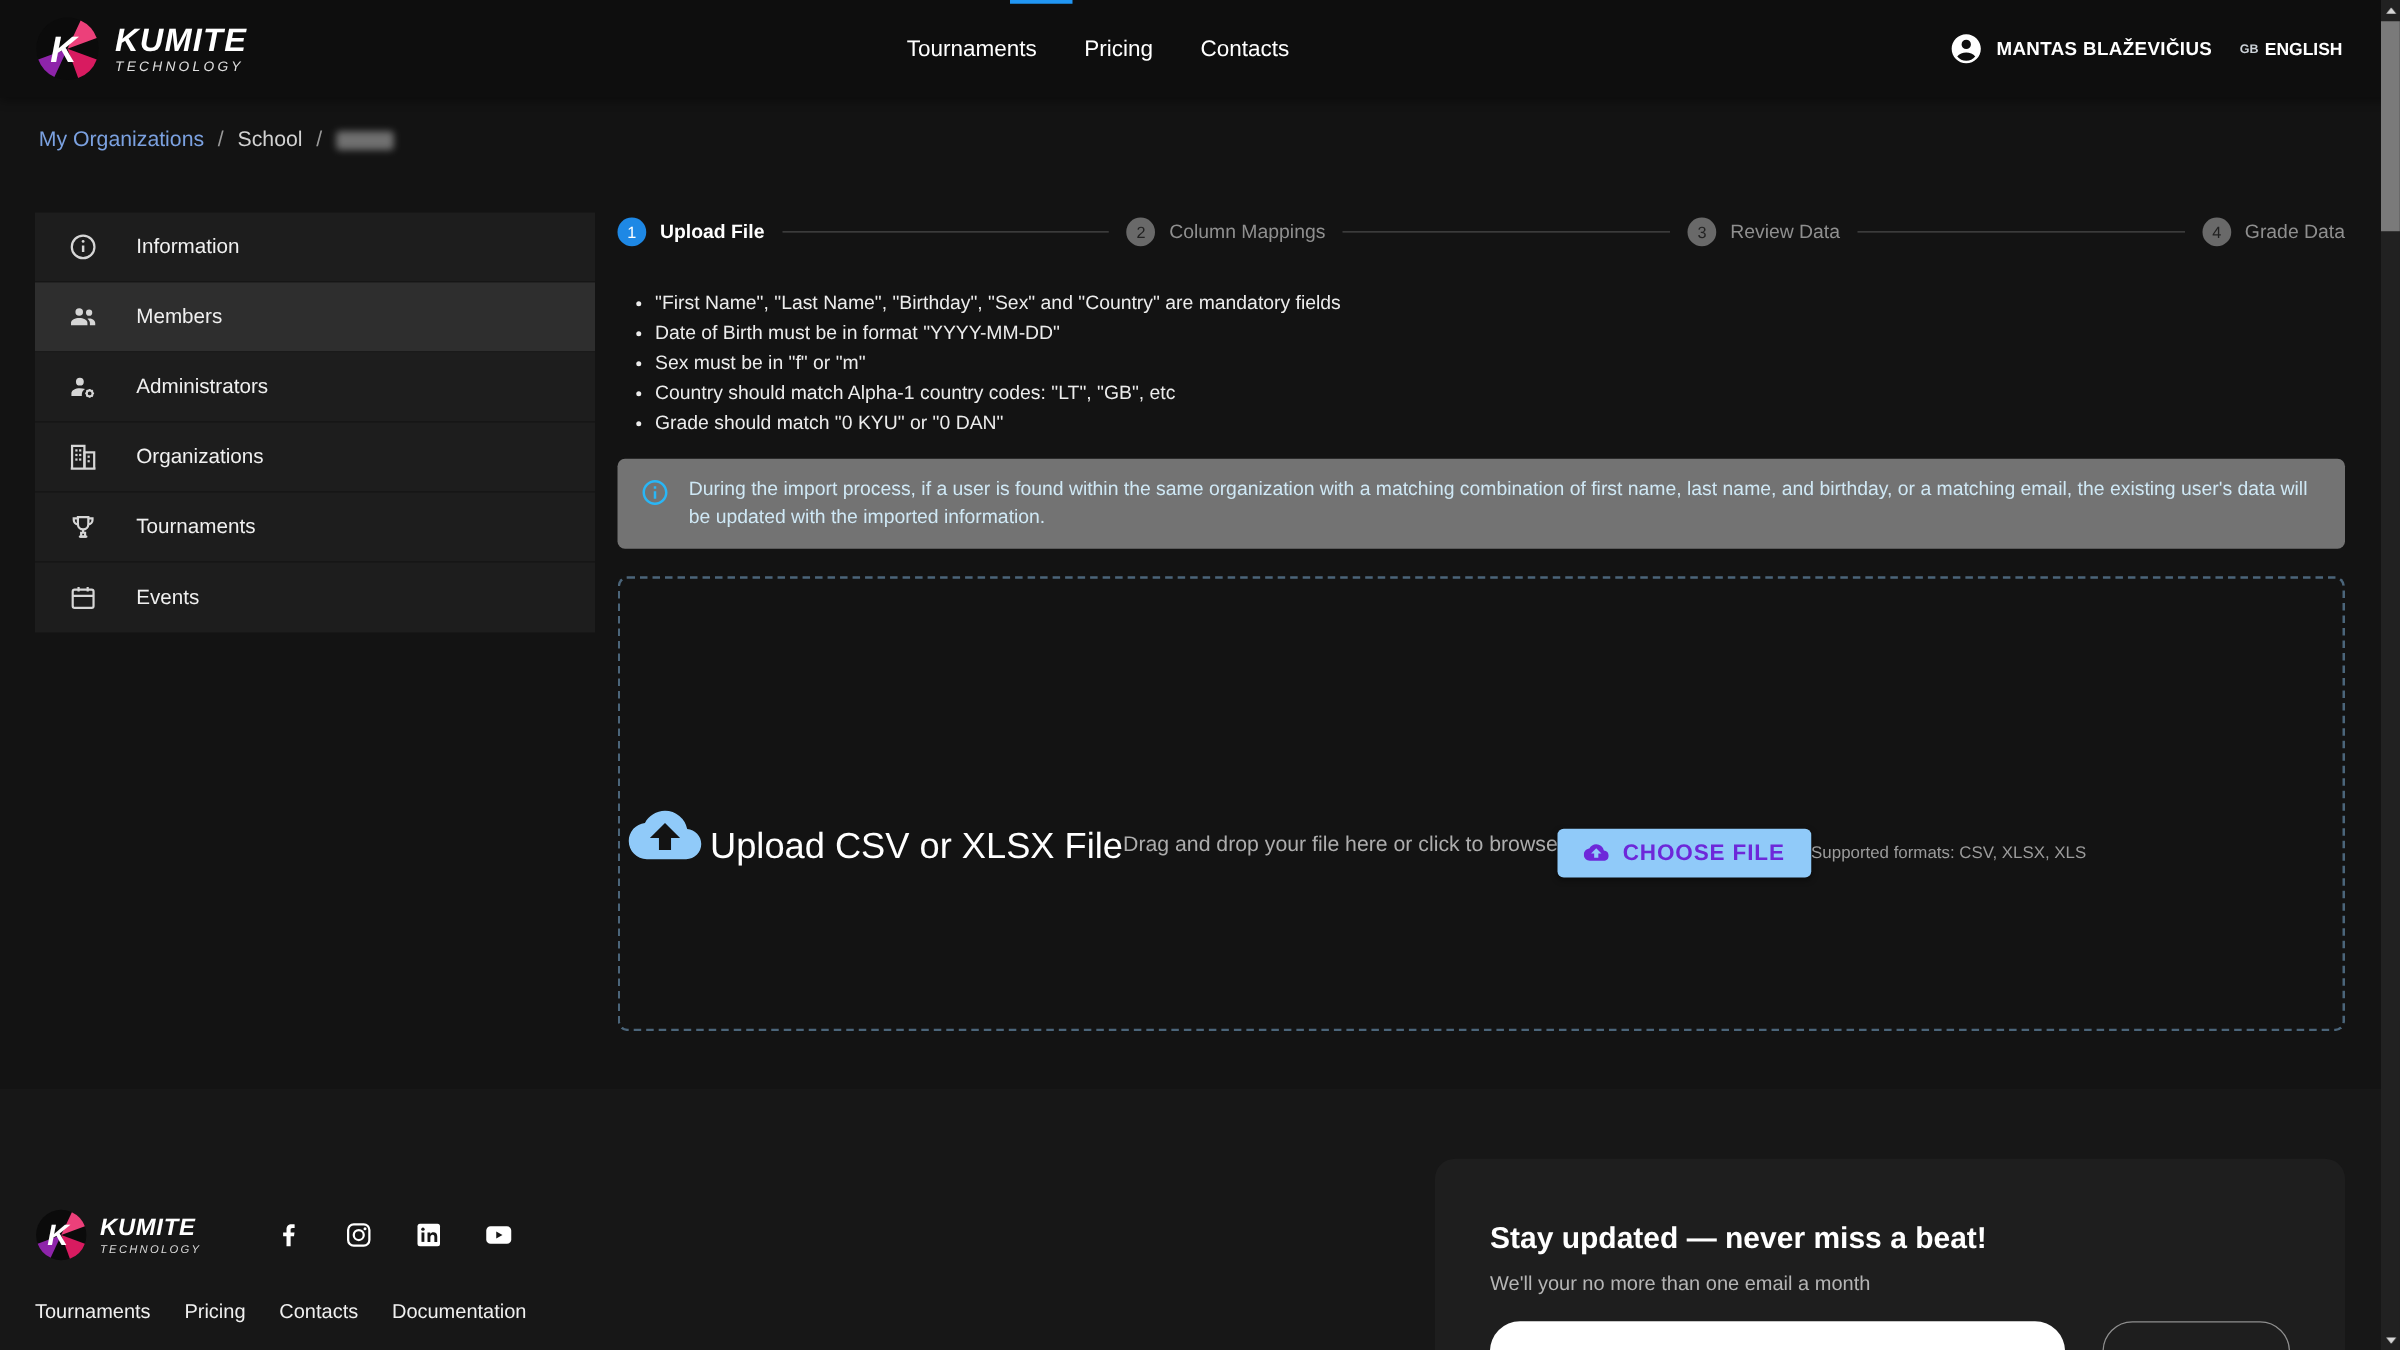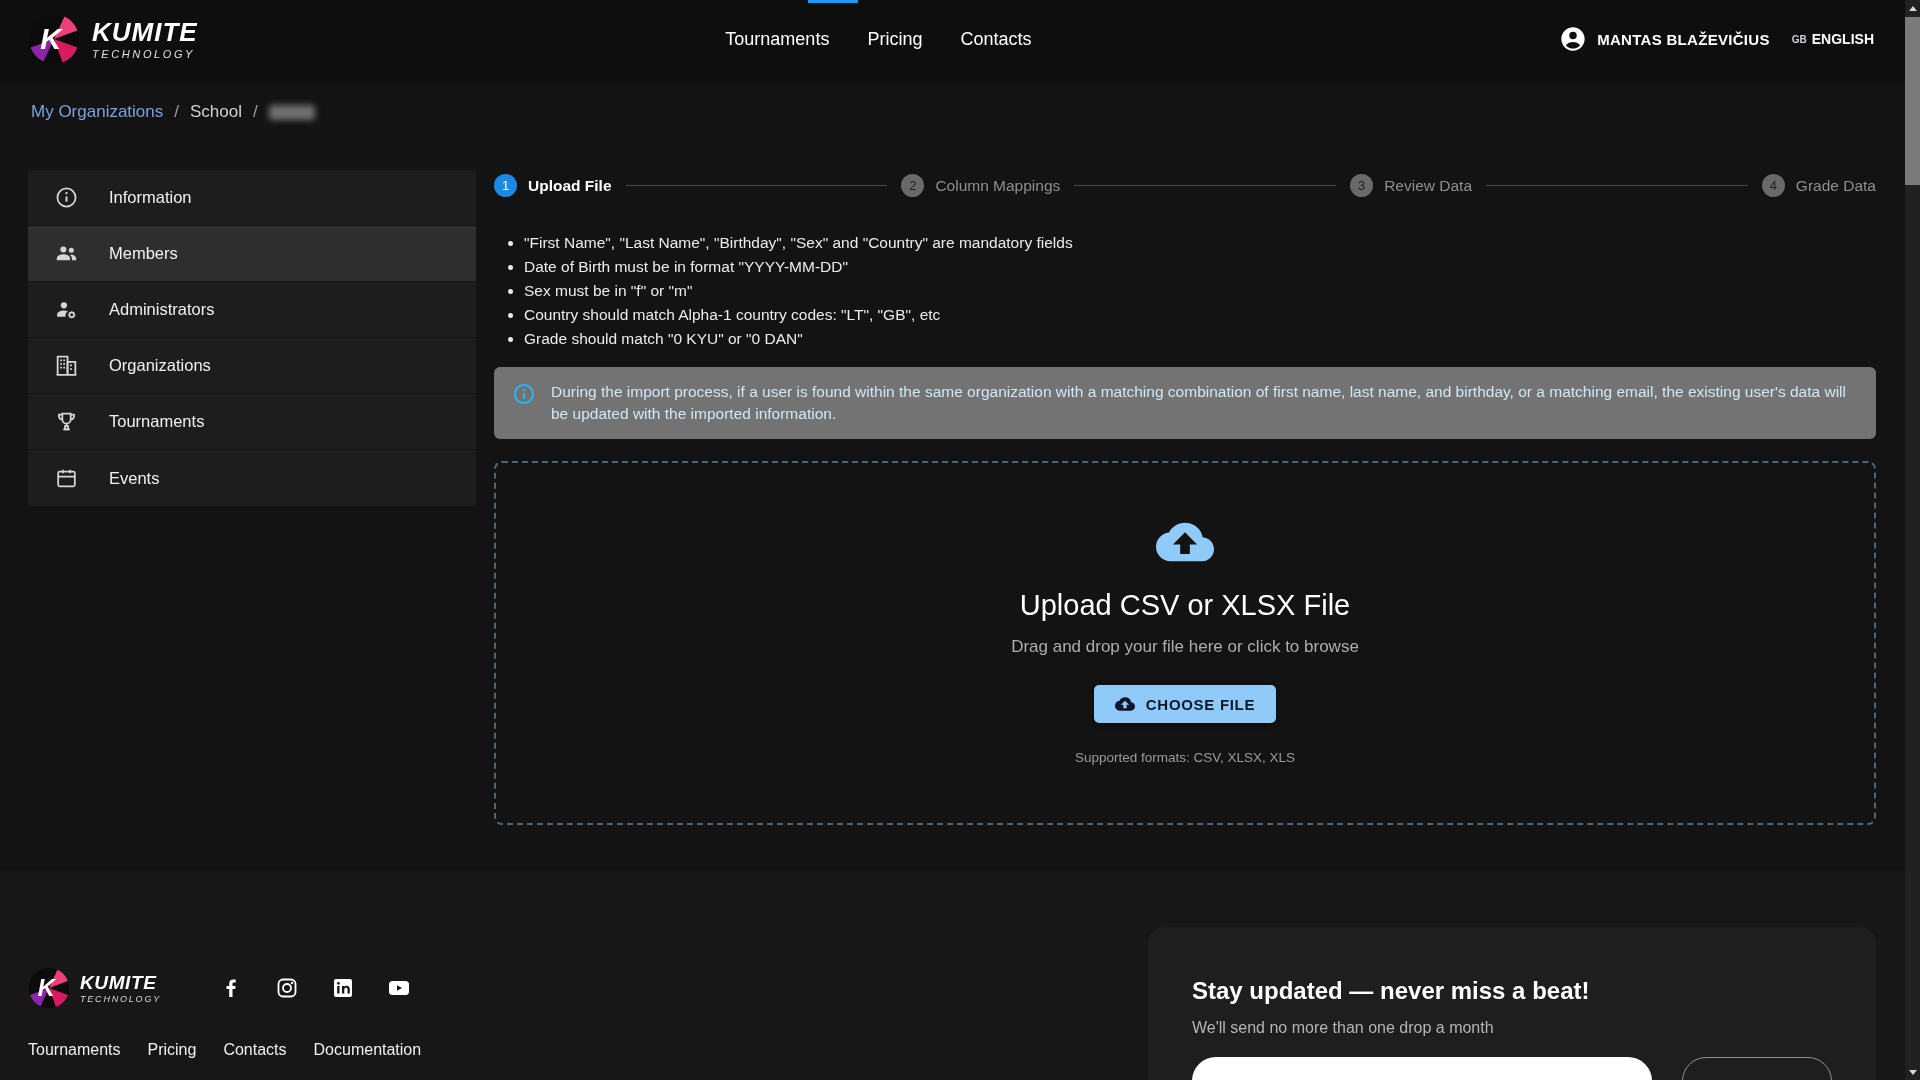--- a/index.html
+++ b/index.html
@@ -57,25 +57,25 @@
   
   .rules { margin:34px 0 0 0; padding-left:30px; list-style:disc; }
   .rules li { font-size:15.5px; line-height:24px; color:#ececec; }
 
   
   .alert { margin-top:16px; background:#737373; border-radius:6px; padding:14px 18px; display:flex; gap:15px; align-items:flex-start; }
   .alert-icon { width:24px; height:24px; color:#29b6f6; flex:0 0 24px; margin-top:1px; }
   .alert-text { font-size:15.5px; line-height:22px; color:#cfe8f5; }
 
   
-  .dropzone { margin-top:22px; height:364px; border:2px dashed rgba(144,202,249,.45); border-radius:8px; display:flex; flex-direction:column; align-items:center; padding-top:50px; cursor:pointer; }
+  .dropzone { margin-top:22px; height:364px; border:2px dashed rgba(144,202,249,.45); border-radius:8px; display:flex; flex-direction:row; align-items:center; padding-top:50px; cursor:pointer; }
   .cloud-big { width:72px; height:58px; color:#90caf9; }
   .dz-title { font-size:29px; font-weight:400; color:#fff; margin-top:18px; }
   .dz-subtitle { font-size:17px; color:#adadad; margin-top:15px; }
-  .choose-btn { margin-top:28px; background:#90caf9; color:#0f172a; padding:9px 21px; border-radius:5px; font-size:15px; font-weight:bold; letter-spacing:.7px; display:flex; gap:11px; align-items:center; border:none; cursor:pointer; box-shadow:0 2px 5px rgba(0,0,0,.45); font-family:inherit; }
+  .choose-btn { margin-top:28px; background:#90caf9; color:#6d28d9; padding:9px 21px; border-radius:5px; font-size:18px; font-weight:bold; letter-spacing:.7px; display:flex; gap:11px; align-items:center; border:none; cursor:pointer; box-shadow:0 2px 5px rgba(0,0,0,.45); font-family:inherit; }
   .btn-cloud { width:20px; height:20px; }
   .dz-formats { margin-top:27px; font-size:13.5px; color:#9b9b9b; }
 
   
   .app-footer { margin-top:46px; background:#171717; height:260px; padding:0 44px 0 28px; display:flex; }
   .footer-left { margin-top:96px; }
   .footer-top-row { display:flex; align-items:center; gap:58px; }
   .footer-brand { display:flex; align-items:center; gap:10px; cursor:pointer; }
   .footer-logo { width:42px; height:42px; display:block; }
   .fb-text { display:flex; flex-direction:column; line-height:1; }
@@ -311,21 +311,21 @@
     <div class="footer-links">
       <a class="footer-link">Tournaments</a>
       <a class="footer-link">Pricing</a>
       <a class="footer-link">Contacts</a>
       <a class="footer-link">Documentation</a>
     </div>
   </div>
 
   <div class="newsletter-card">
     <div class="nl-title">Stay updated — never miss a beat!</div>
-    <div class="nl-subtitle">We'll send no more than one drop a month</div>
+    <div class="nl-subtitle">We'll your no more than one email a month</div>
     <div class="nl-row">
       <input class="nl-input" type="text" style="">
       <button class="nl-btn"></button>
     </div>
   </div>
 </footer>
 
 <div class="scrollbar">
   <div class="sb-btn sb-up"></div>
   <div class="sb-thumb"></div>

